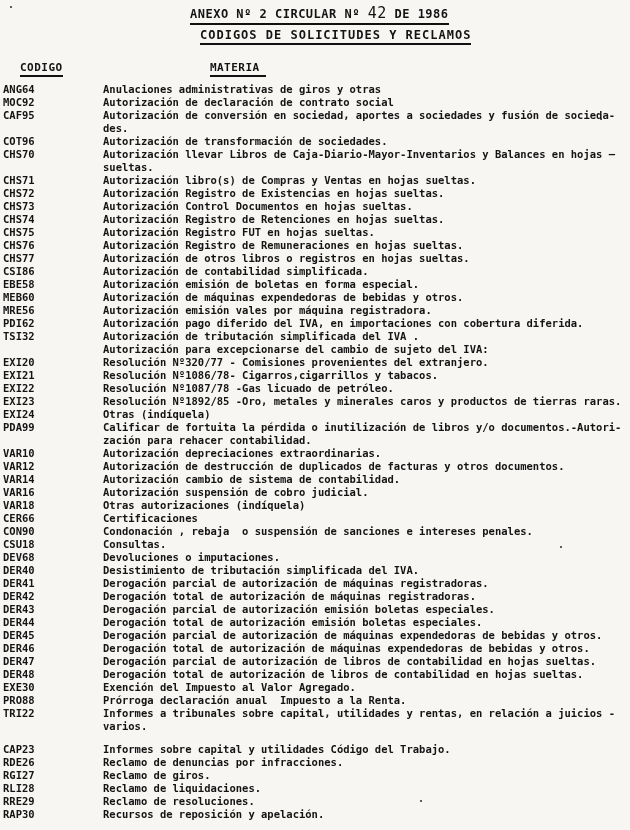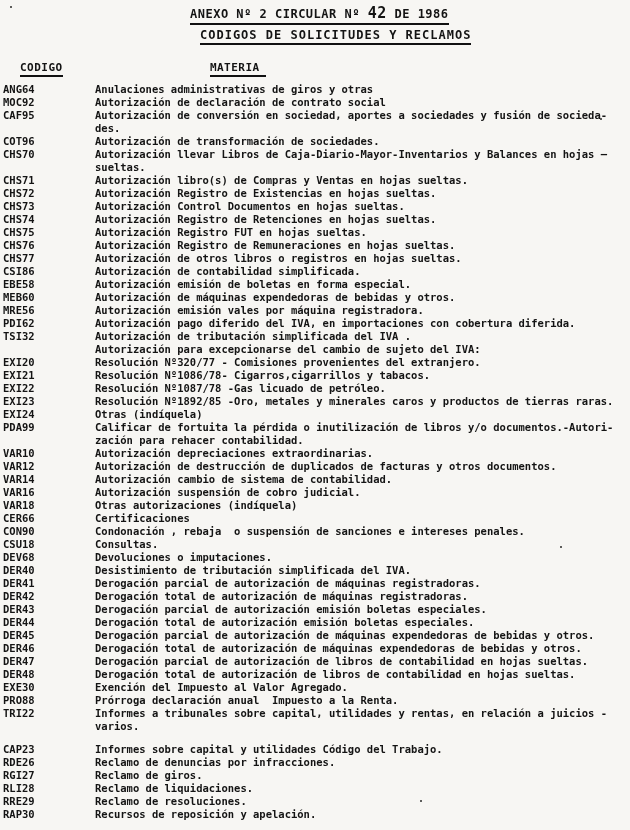--- a/index.html
+++ b/index.html
@@ -13,21 +13,21 @@
   }
   .page{position:absolute;inset:0;}
   
   .title1{
     margin:4px 0 0 190px;
     display:inline-block;
     font-size:12px;font-weight:bold;letter-spacing:.5px;
     border-bottom:2px solid #111;padding-bottom:1px;
     white-space:nowrap;
   }
-  .title1 .bignum{font-size:15px;font-weight:bold;}
+  .title1 .bignum{font-size:15px;font-weight:normal;}
   .title2{
     display:block;margin:3px 0 0 200px;width:max-content;
     font-size:12px;font-weight:bold;letter-spacing:1px;
     border-bottom:2px solid #111;padding-bottom:1px;
     white-space:nowrap;
   }
   
   .cols{
     position:absolute;top:61px;left:20px;right:0;
     font-size:11px;font-weight:bold;letter-spacing:.5px;
@@ -38,21 +38,21 @@
   }
   .cols .materia-h{
     display:inline-block;margin-left:140px;
     border-bottom:2px solid #111;padding-bottom:1px;padding-right:6px;
   }
   
   #rows{
     position:absolute;top:83px;left:3px;width:624px;
     font-size:10.5px;font-weight:bold;line-height:13px;
   }
-  .row{display:flex;align-items:flex-start;}
+  .row{display:flex;align-items:flex-start;gap:8px;}
   .row.gap{margin-top:10px;}
   .code{flex:0 0 92px;white-space:pre;}
   .materia{flex:0 0 532px;white-space:pre-wrap;}
   
   .noise{position:absolute;background:#2a2a2a;border-radius:50%;}
   .n1{left:10px;top:6px;width:2px;height:2px;}
   .n2{left:210px;top:30px;width:2px;height:2px;}
   .n3{left:600px;top:118px;width:2px;height:2px;}
   .n4{left:560px;top:546px;width:2px;height:2px;}
   .n5{left:420px;top:800px;width:2px;height:2px;}

